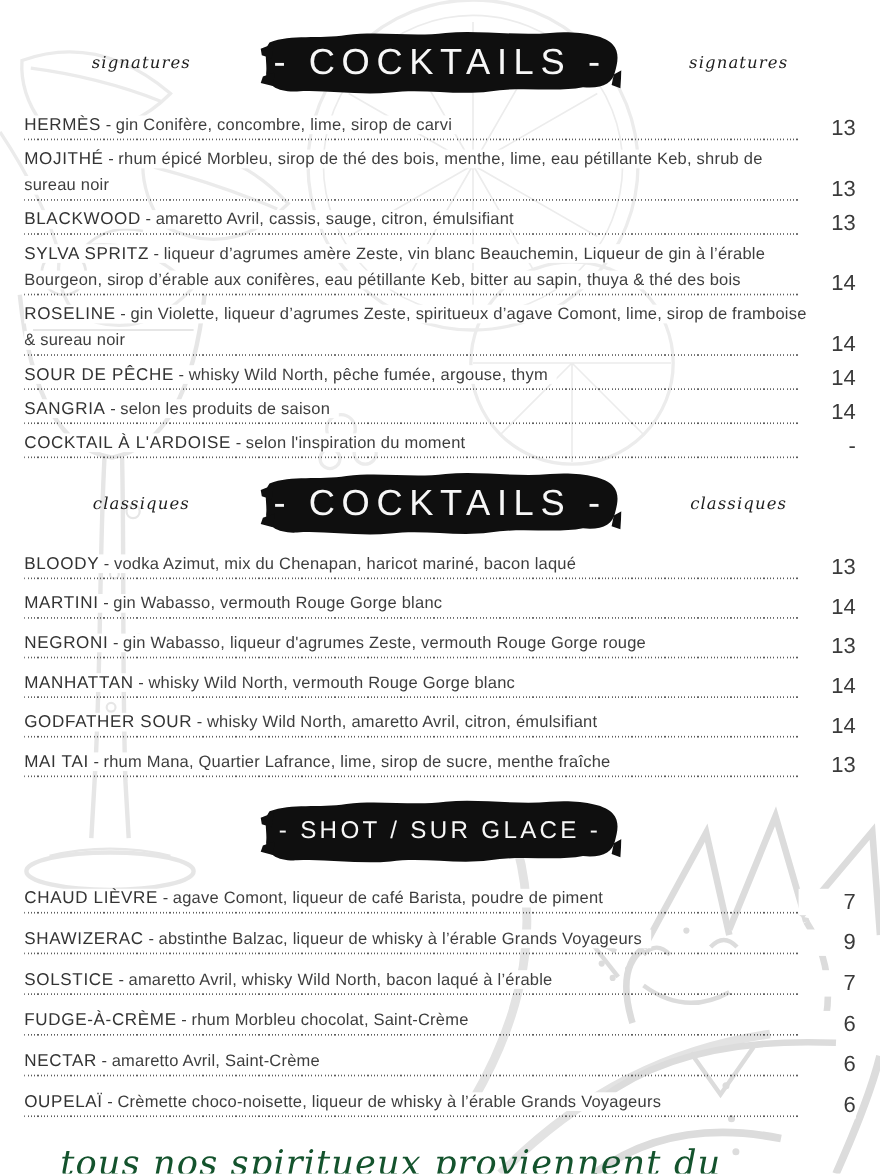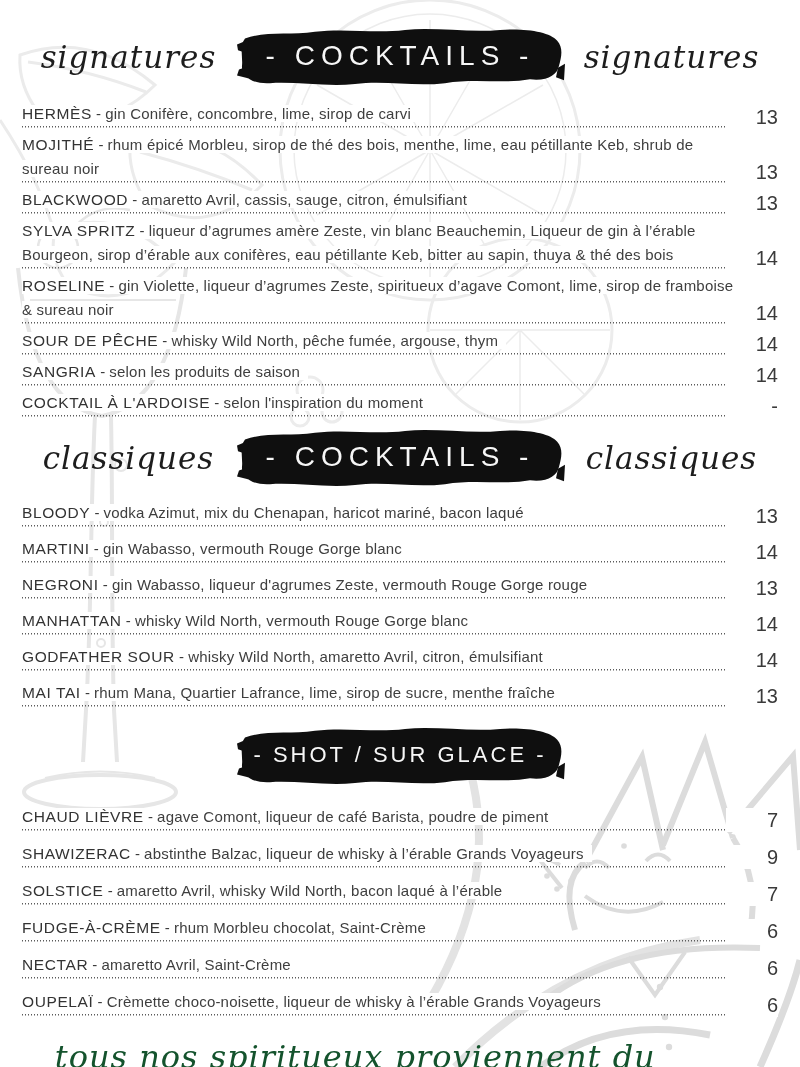--- a/index.html
+++ b/index.html
@@ -10,27 +10,27 @@
   
   .watermark{position:absolute; inset:0; z-index:0;}
   
   .content{position:relative; z-index:1; padding:0 22px;}
   .header-row{display:flex; align-items:center; height:62px; margin-top:26px;}
   .header-row.second{margin-top:8px;}
   .header-row.third{margin-top:16px;}
   .side-label{
     flex:1 1 0; text-align:center;
     font-family:"DejaVu Serif", serif; font-style:italic;
-    font-size:31px; color:#1d1d1d; letter-spacing:1px;
+    font-size:15px; color:#1d1d1d; letter-spacing:1px;
   }
   .banner{position:relative; flex:0 0 330px; height:60px;}
   .banner svg{position:absolute; inset:0; width:100%; height:100%;}
   .banner-text{
     position:absolute; inset:0; display:flex; align-items:center; justify-content:center;
-    color:#f7f7f7; font-size:28px; letter-spacing:6px; font-weight:300; white-space:nowrap;
+    color:#f7f7f7; font-size:33px; letter-spacing:6px; font-weight:300; white-space:nowrap;
     padding-bottom:2px;
   }
   .banner-text.small{font-size:22px; letter-spacing:3px;}
   
   .menu-list{margin-top:14px;}
   .menu-list.l2{margin-top:12px;}
   .menu-list.l3{margin-top:18px;}
   .item{
     position:relative; line-height:24px; font-size:15px;
     padding:0 44px 4px 0; margin-bottom:3px;

